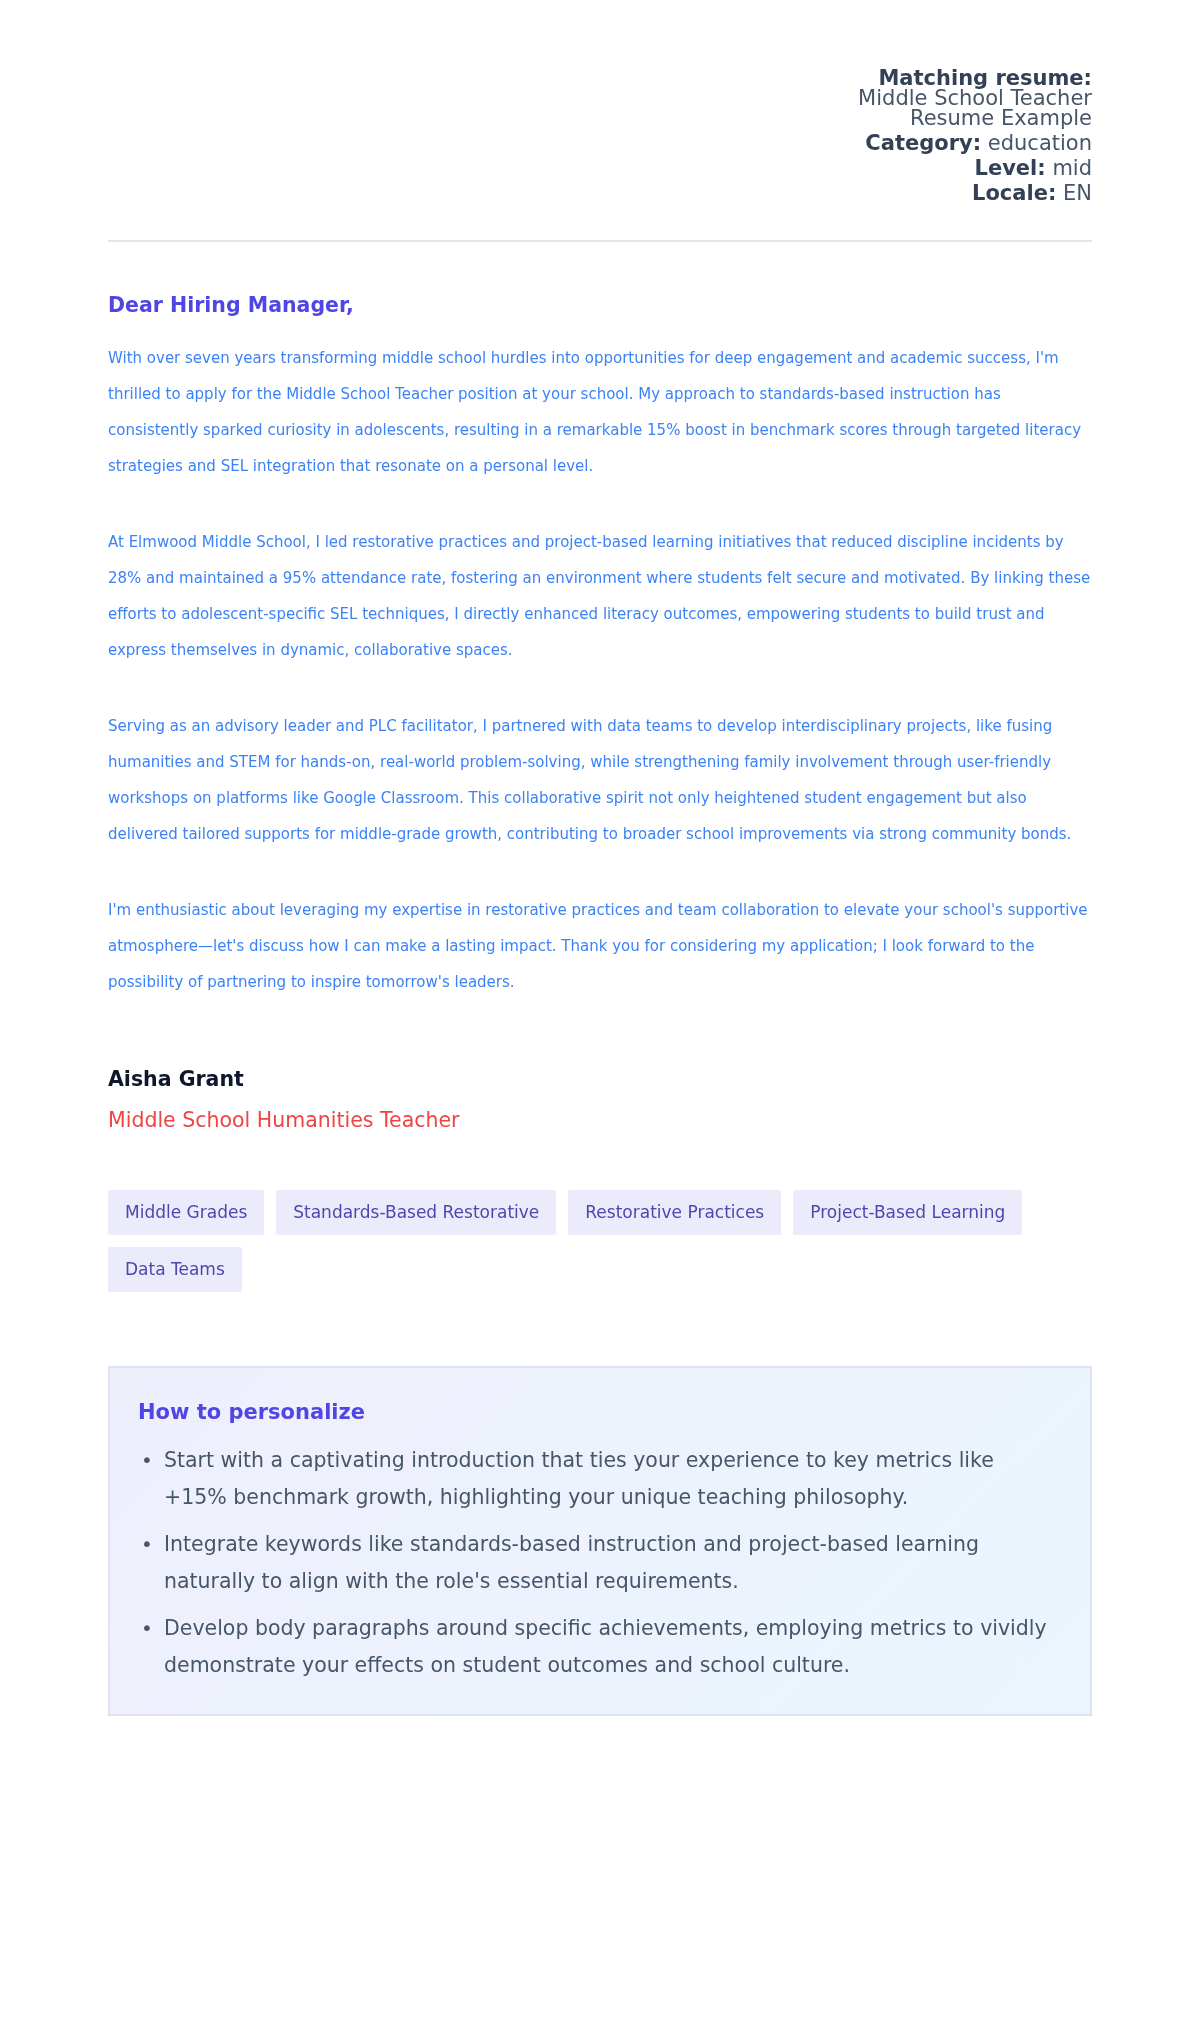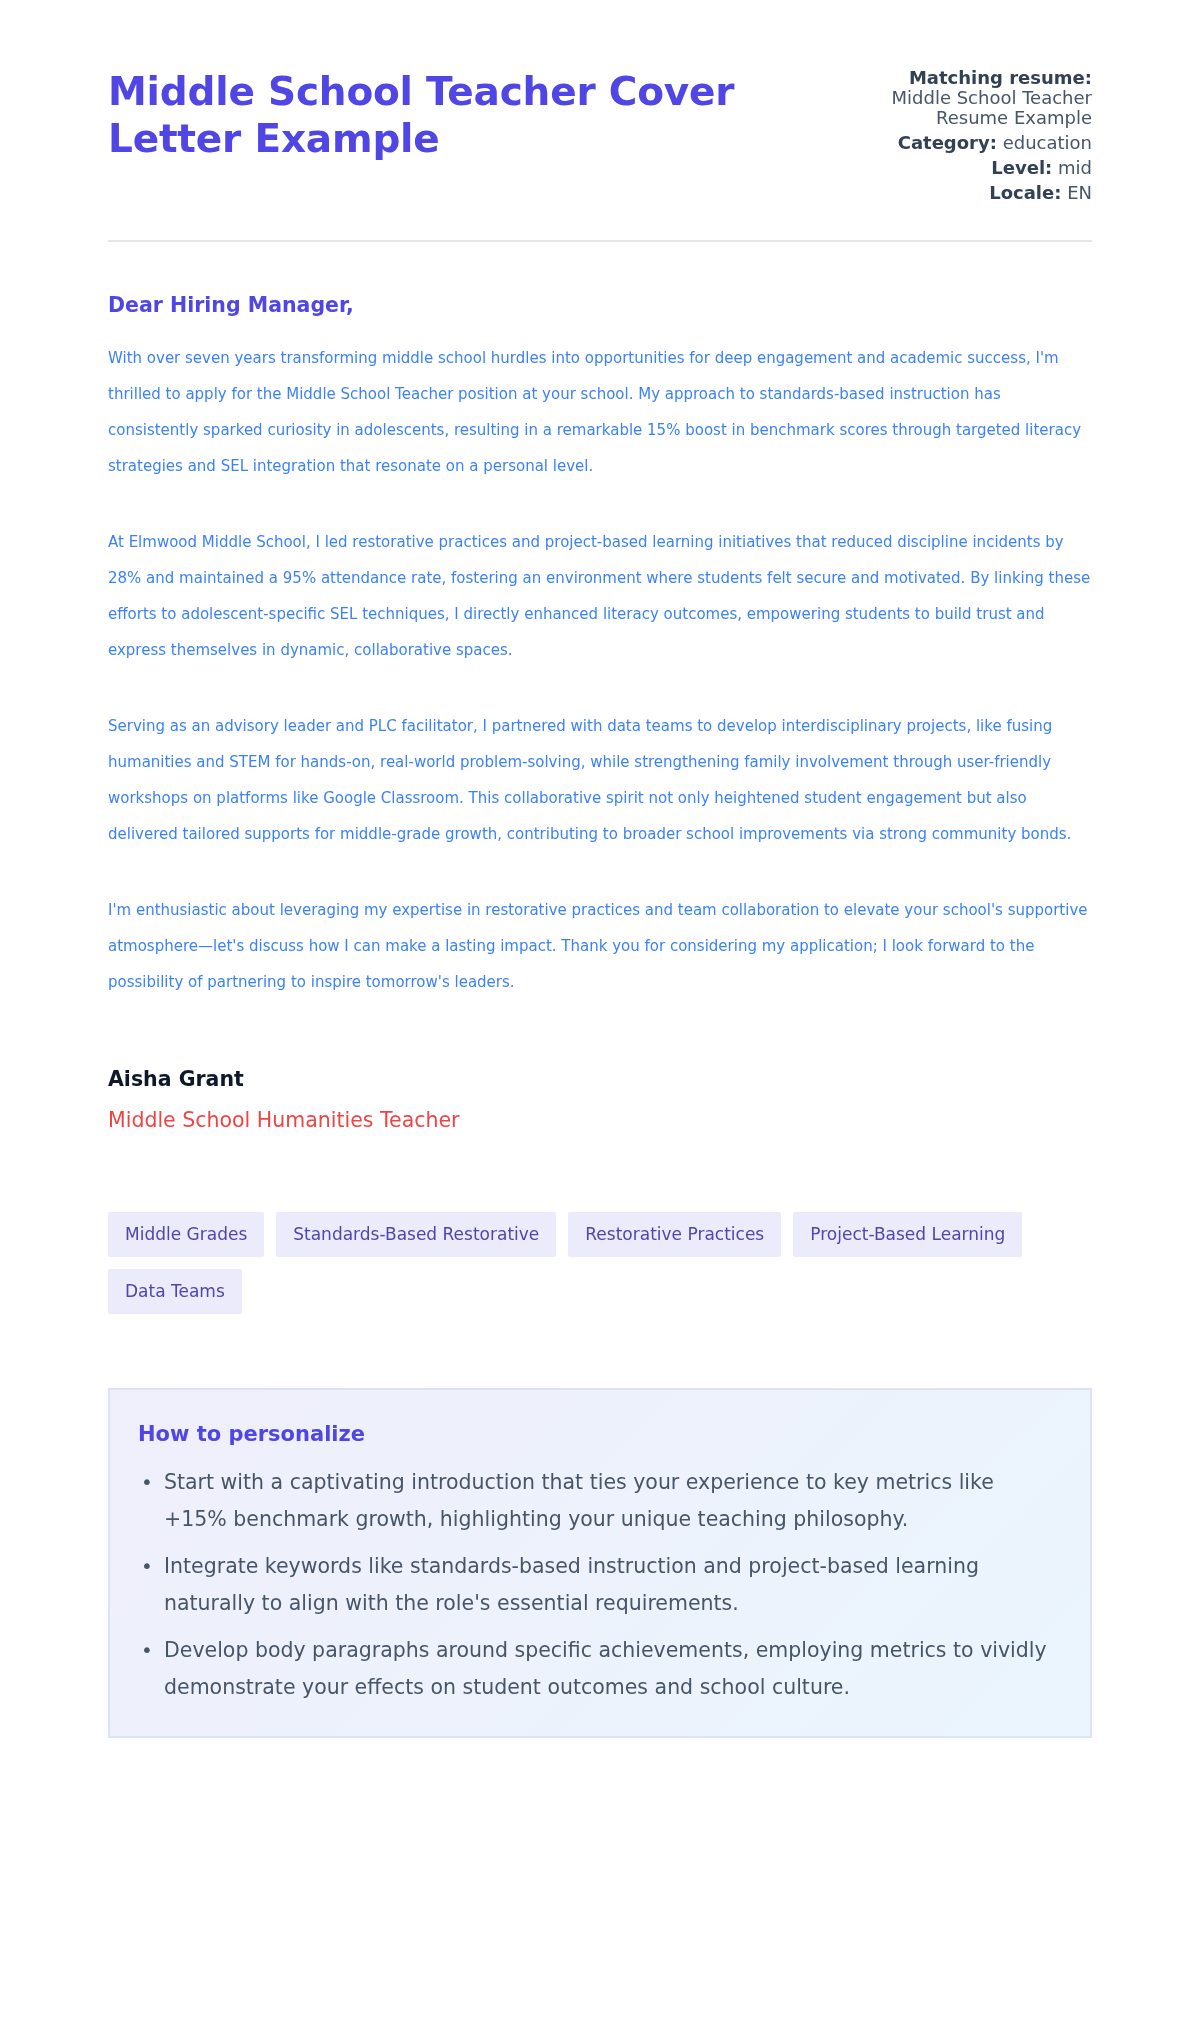--- a/index.html
+++ b/index.html
@@ -34,21 +34,21 @@
     }
     .subtitle {
       font-size: 25px;
       font-weight: bold;
       line-height: 30px;
       color: #475569;
       margin-top: 0px;
     }
     .meta {
       text-align: right;
-      font-size: 18px;
+      font-size: 21px;
       line-height: 20px;
       color: #475569;
       padding-top: 0px;
       width: 240px;
     }
     .meta .row { margin-bottom: 5px; }
     .meta .row.first { margin-bottom: 5px; }
     .meta b { color: #334155; font-weight: bold; }
     .meta .resume-block { display: block; }
 
@@ -78,21 +78,21 @@
     }
     .sig-title {
       margin-top: 14px;
       font-size: 20.5px;
       color: #ef4444;
       line-height: 28px;
     }
 
     
     .tags {
-      margin-top: 78px;
+      margin-top: 56px;
       display: flex;
       flex-wrap: wrap;
       gap: 12px 12px;
     }
     .tag {
       background: #ebebfb;
       color: #4f46b0;
       font-size: 17px;
       line-height: 21px;
       padding: 12px 17px 12px 17px;
@@ -133,21 +133,20 @@
       font-size: 20px;
     }
   </style>
 </head>
 <body>
 
 <div class="page">
 
   <header class="header">
     <div class="header-left">
-      <h1 class="title">Middle School Teacher Cover Letter Example</h1>
     </div>
     <div class="meta">
       <div class="row first">
         <b>Matching resume:</b>
         <span class="resume-block">Middle School Teacher Resume Example</span>
       </div>
       <div class="row">
         <b>Category:</b>
         <span>education</span>
       </div>

